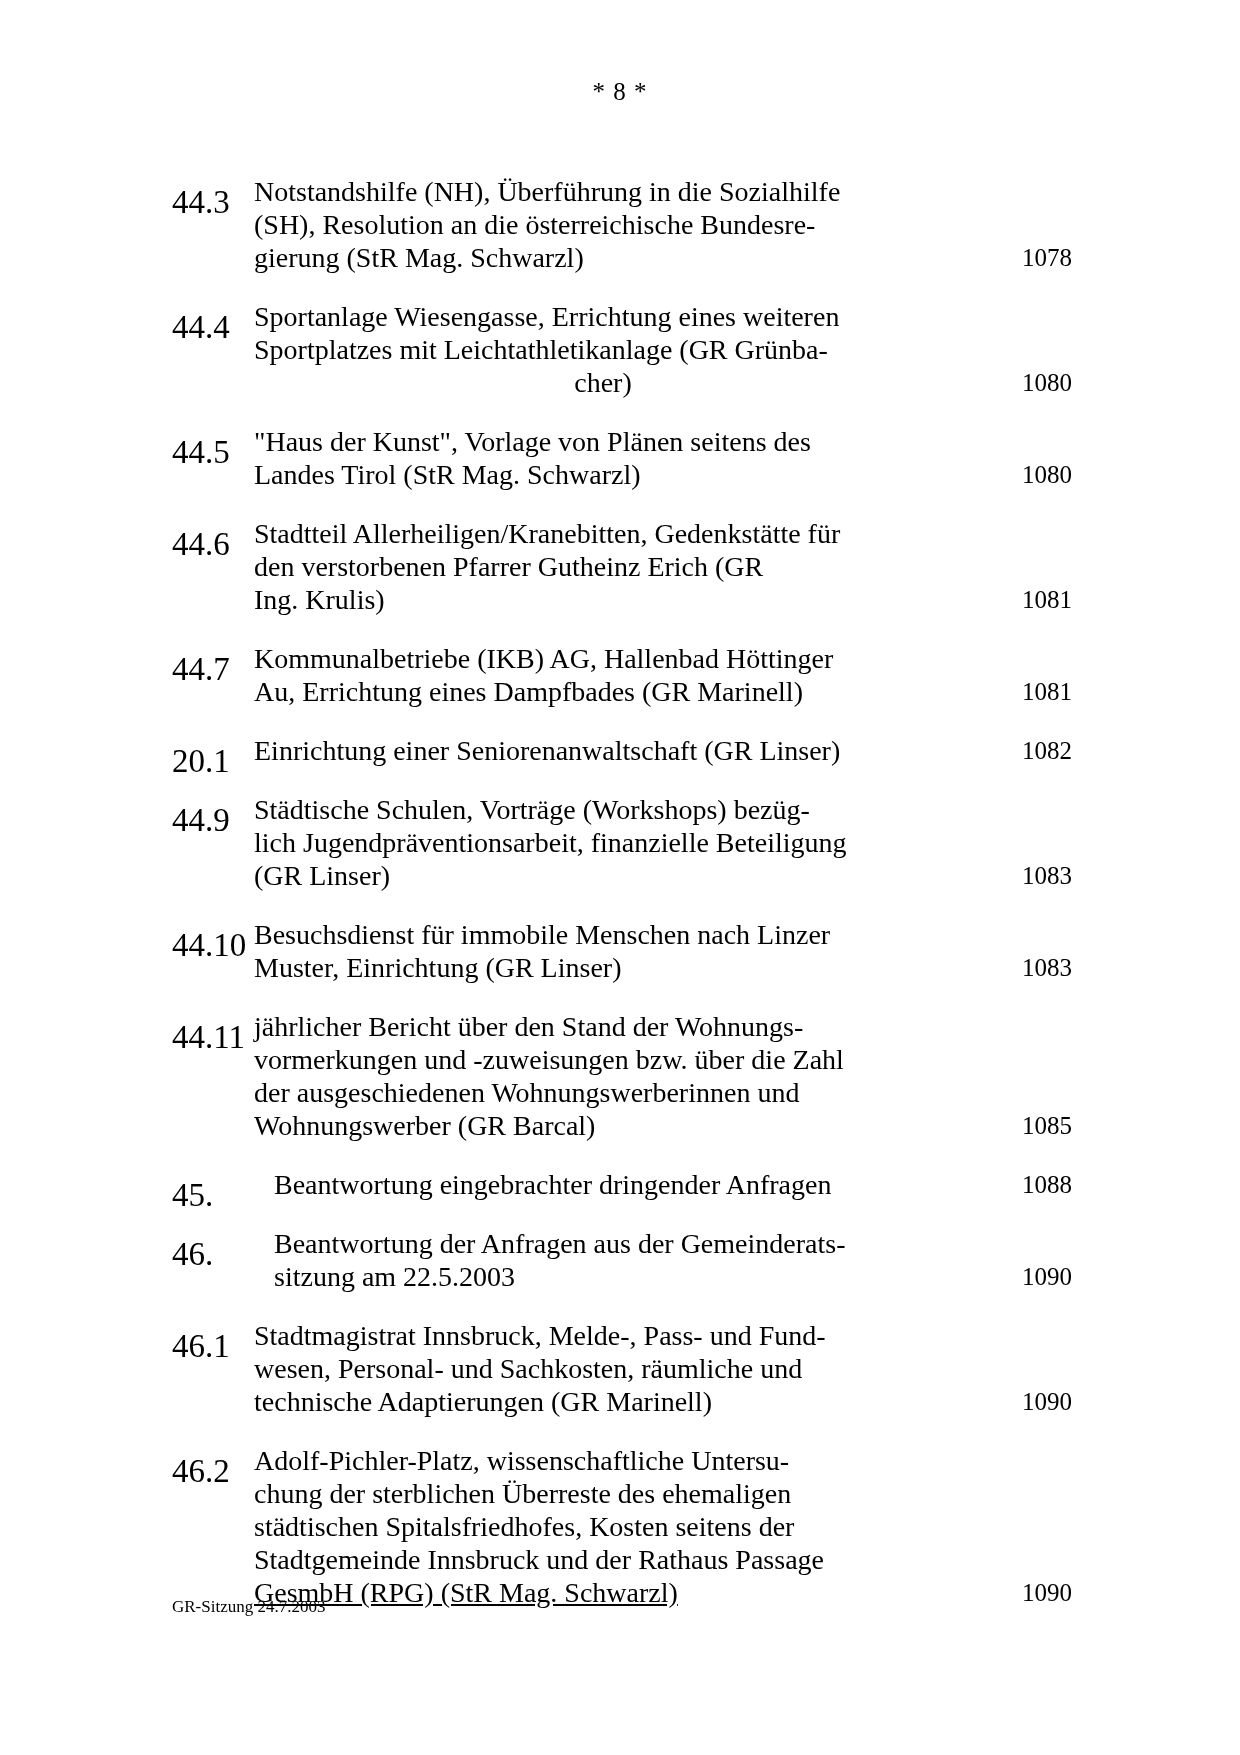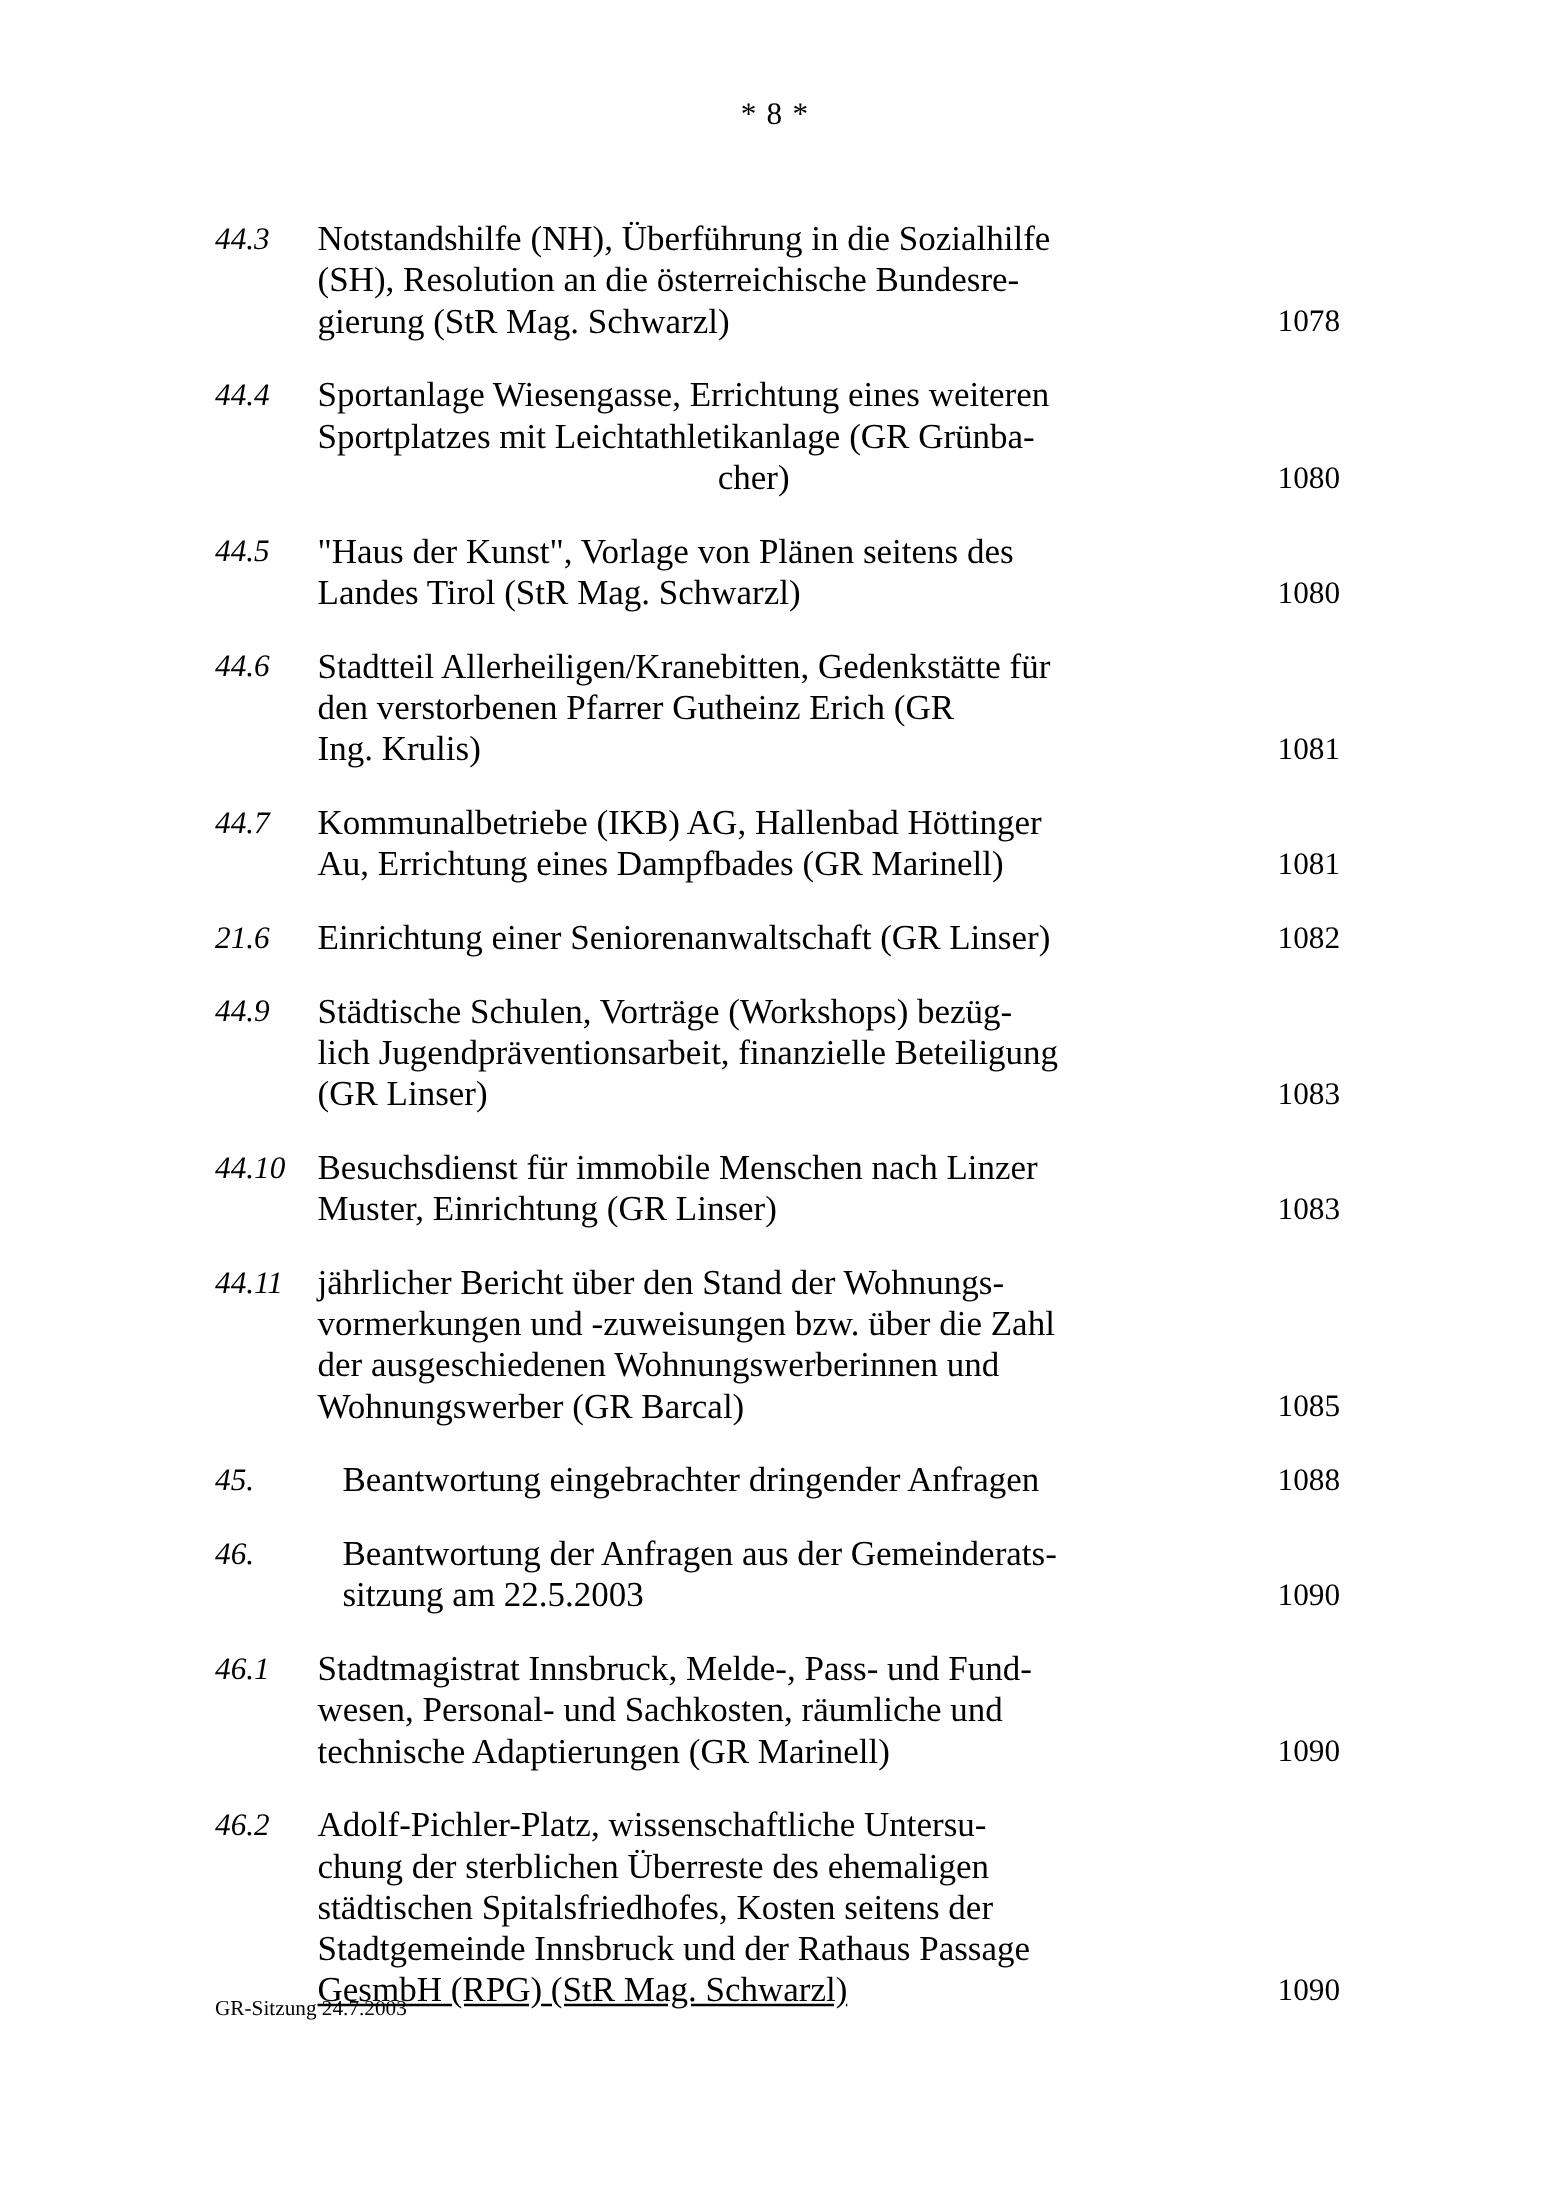--- a/index.html
+++ b/index.html
@@ -37,25 +37,24 @@
     width: 900px;
   }
   .entry {
     display: block;
     position: relative;
     margin-bottom: 26px;
   }
   .entry-num {
     position: absolute;
     left: 0;
-    top: 0;
-    font-size: 25px;
+    top: 11px;
+    font-size: 33px;
     line-height: 33px;
     white-space: nowrap;
-    font-style: italic;
   }
   .entry-body {
     margin-left: 82px;
     margin-right: 120px;
     font-size: 28px;
     line-height: 33px;
     text-align: justify;
   }
   .entry-body.nojustify {
     text-align: left;
@@ -126,21 +125,21 @@
       </div>
       <div class="entry">
         <span class="entry-num">44.7</span>
         <div class="entry-body">
           <span class="line">Kommunalbetriebe (IKB) AG, Hallenbad Höttinger</span>
           <span class="line" style="text-align: left;">Au, Errichtung eines Dampfbades (GR Marinell)</span>
         </div>
         <span class="entry-page">1081</span>
       </div>
       <div class="entry">
-        <span class="entry-num">21.6</span>
+        <span class="entry-num">20.1</span>
         <div class="entry-body nojustify">
           <span class="line" style="text-align: left; margin-top: 17px;">Einrichtung einer Seniorenanwaltschaft (GR Linser)</span>
         </div>
         <span class="entry-page">1082</span>
       </div>
       <div class="entry">
         <span class="entry-num">44.9</span>
         <div class="entry-body">
           <span class="line">Städtische Schulen, Vorträge (Workshops) bezüg-</span>
           <span class="line">lich Jugendpräventionsarbeit, finanzielle Beteiligung</span>

